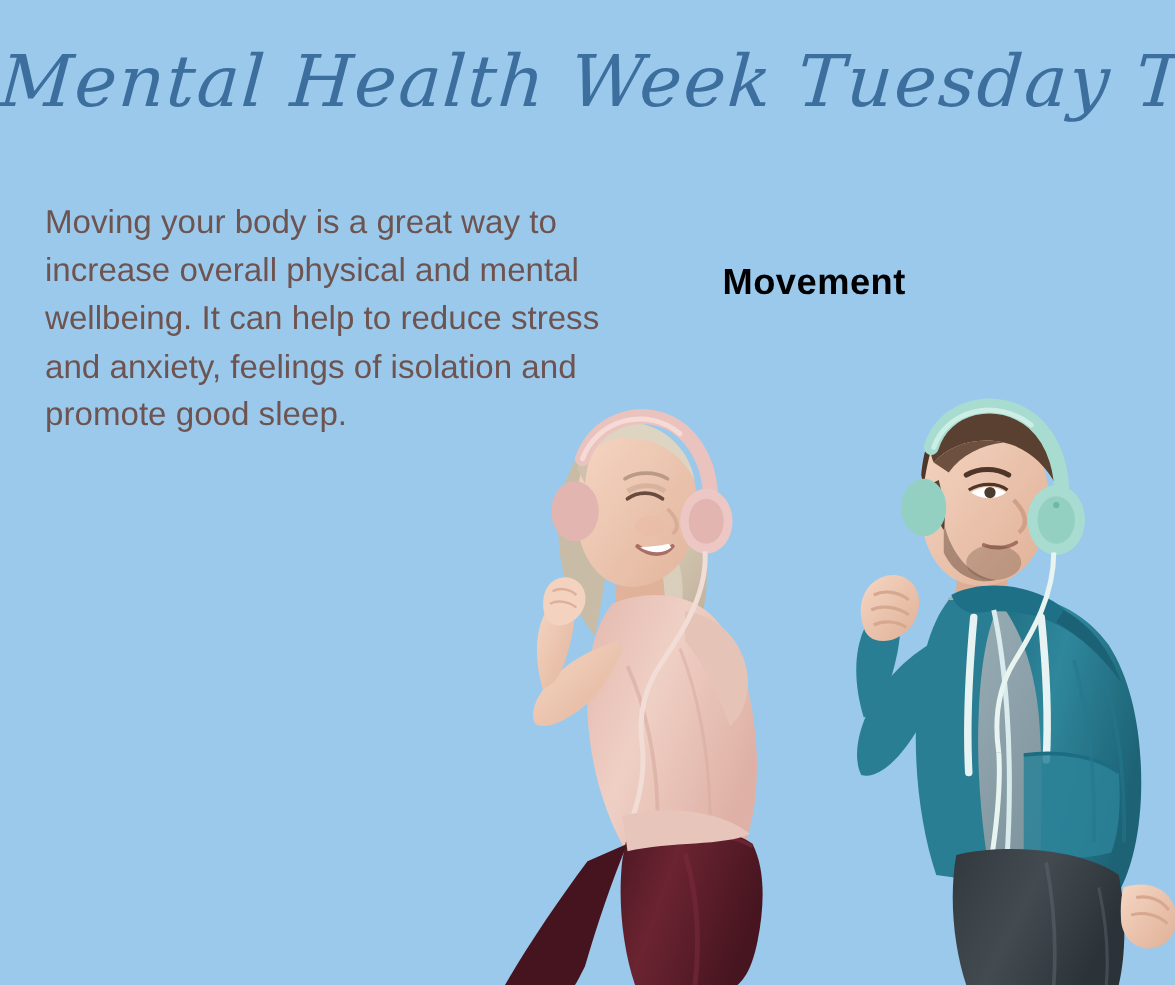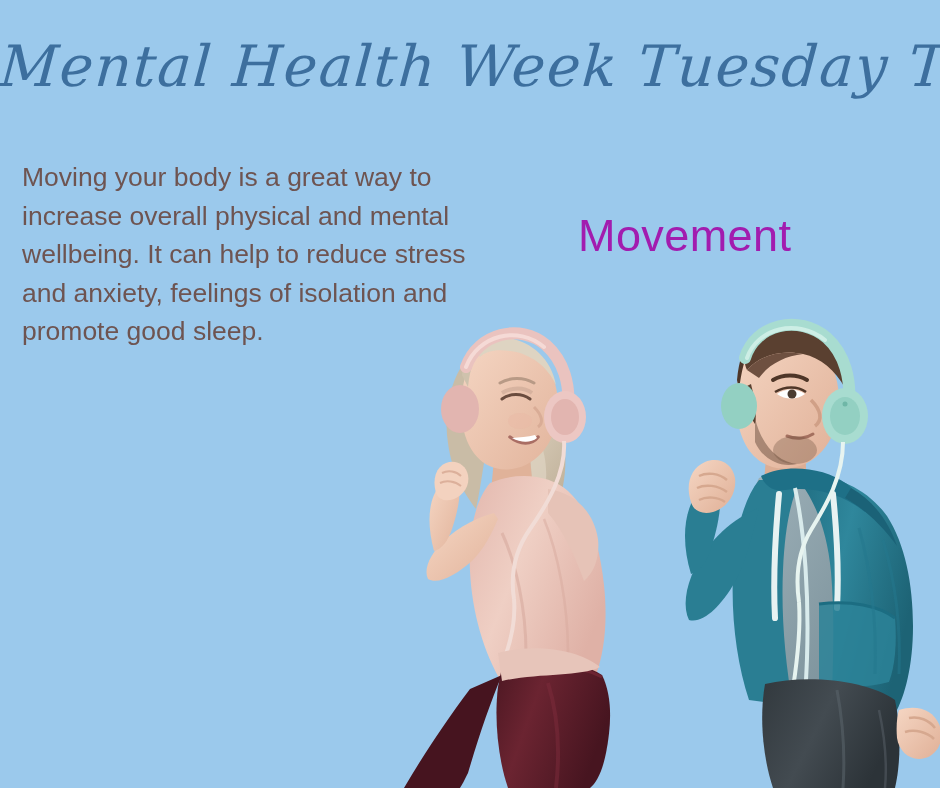--- a/index.html
+++ b/index.html
@@ -33,44 +33,44 @@
     letter-spacing: 1.5px;
     line-height: 1.08;
     white-space: nowrap;
     transform: skewX(-4deg);
     -webkit-font-smoothing: antialiased;
   }
 
   
   #copy {
     position: absolute;
-    left: 22px;
+    left: 36px;
     top: 158px;
     width: 492px;
     z-index: 6;
   }
   .para {
     color: #6e5451;
     font-family: "Liberation Sans", sans-serif;
     font-size: 26.5px;
     line-height: 38.5px;
     font-weight: 400;
     margin: 0;
   }
   #para-2 { margin-top: 32px; }
 
   
   #movement {
     position: absolute;
     left: 578px;
     top: 210px;
-    color: #a21caf;
+    color: #000000;
     font-family: "Liberation Sans", sans-serif;
-    font-size: 45px;
-    font-weight: normal;
+    font-size: 29px;
+    font-weight: bold;
     letter-spacing: 0.4px;
     white-space: nowrap;
     z-index: 5;
   }
 
   
   .person { position: absolute; bottom: 0; }
 
   #woman  { left: 398px; width: 300px; height: 465px; z-index: 4; }
   #man    { left: 655px; width: 300px; height: 470px; z-index: 3; }

